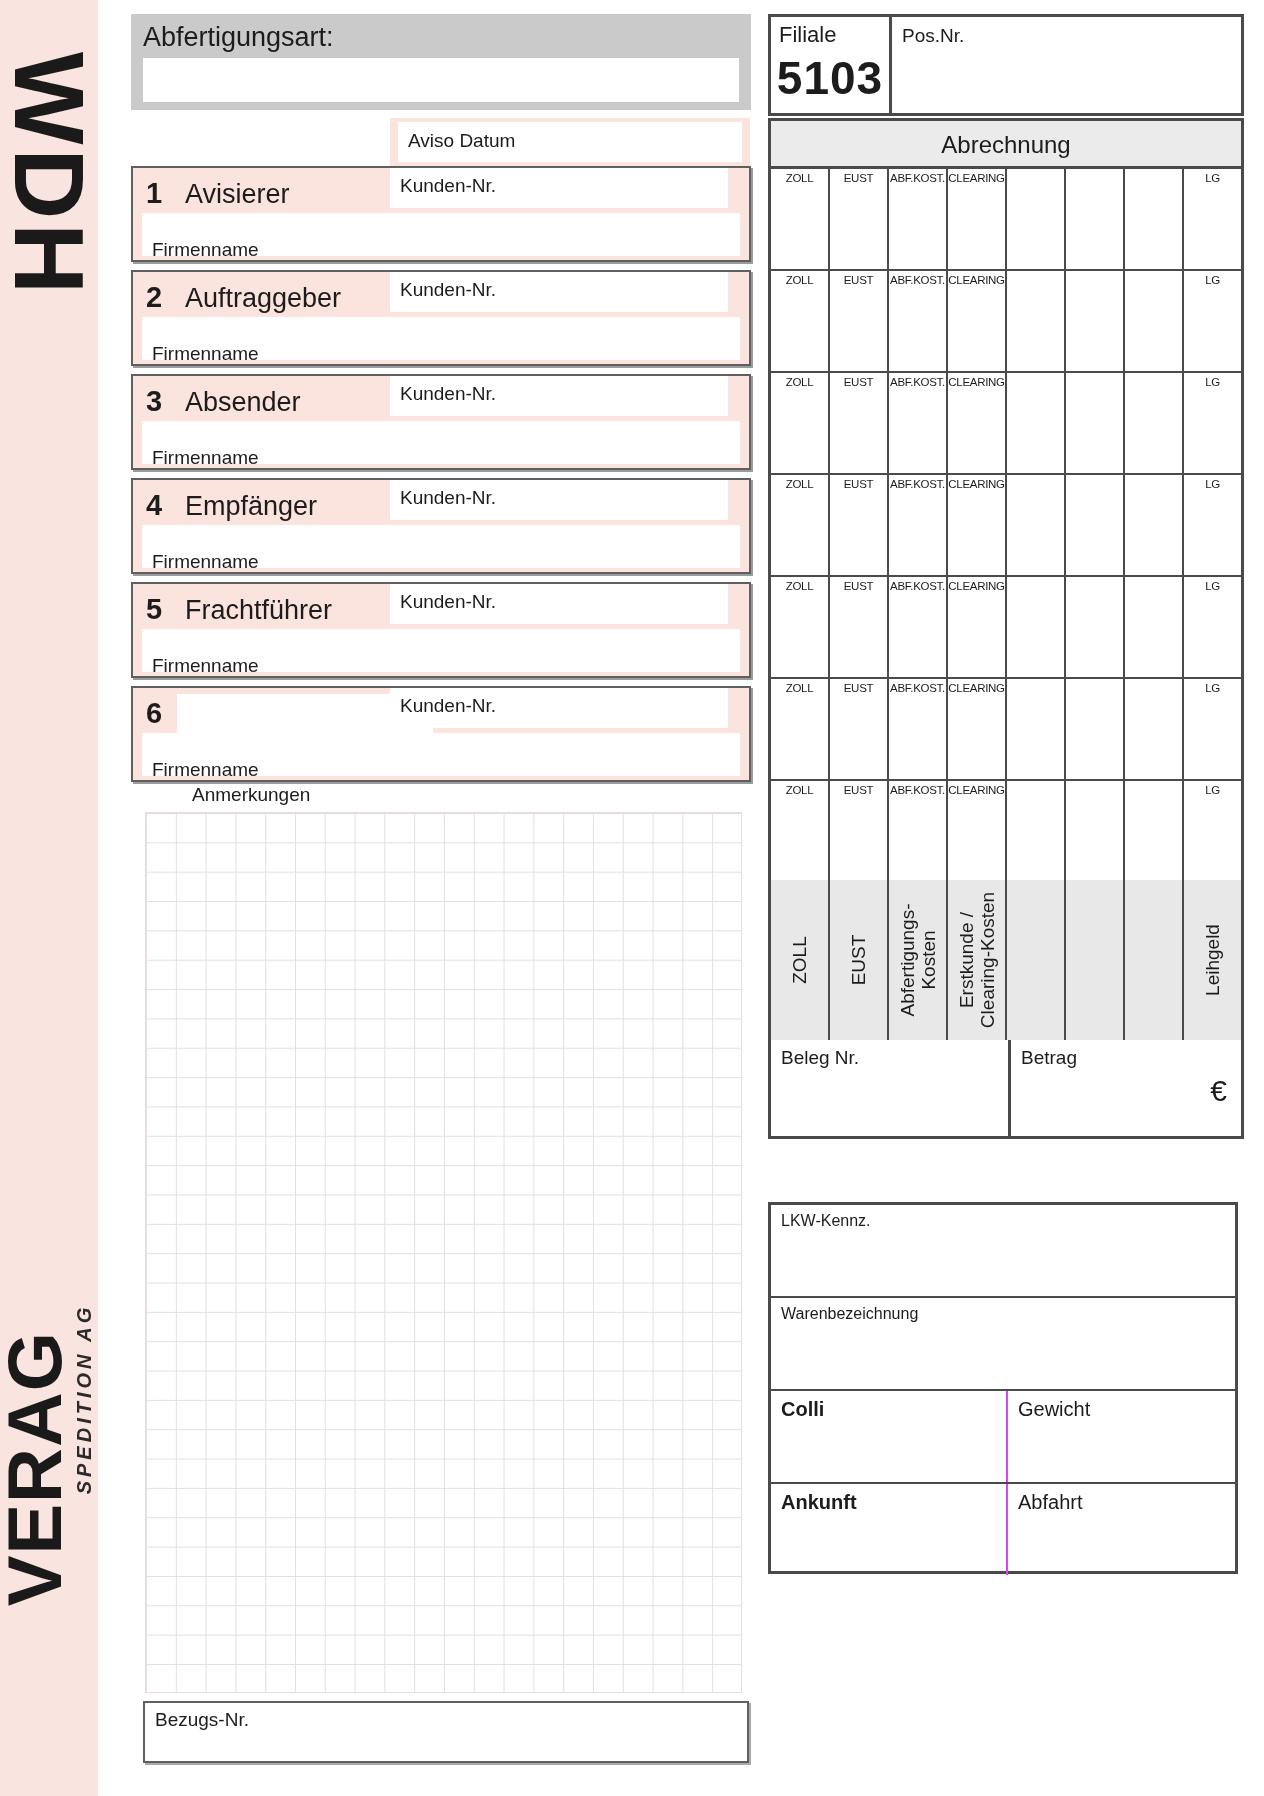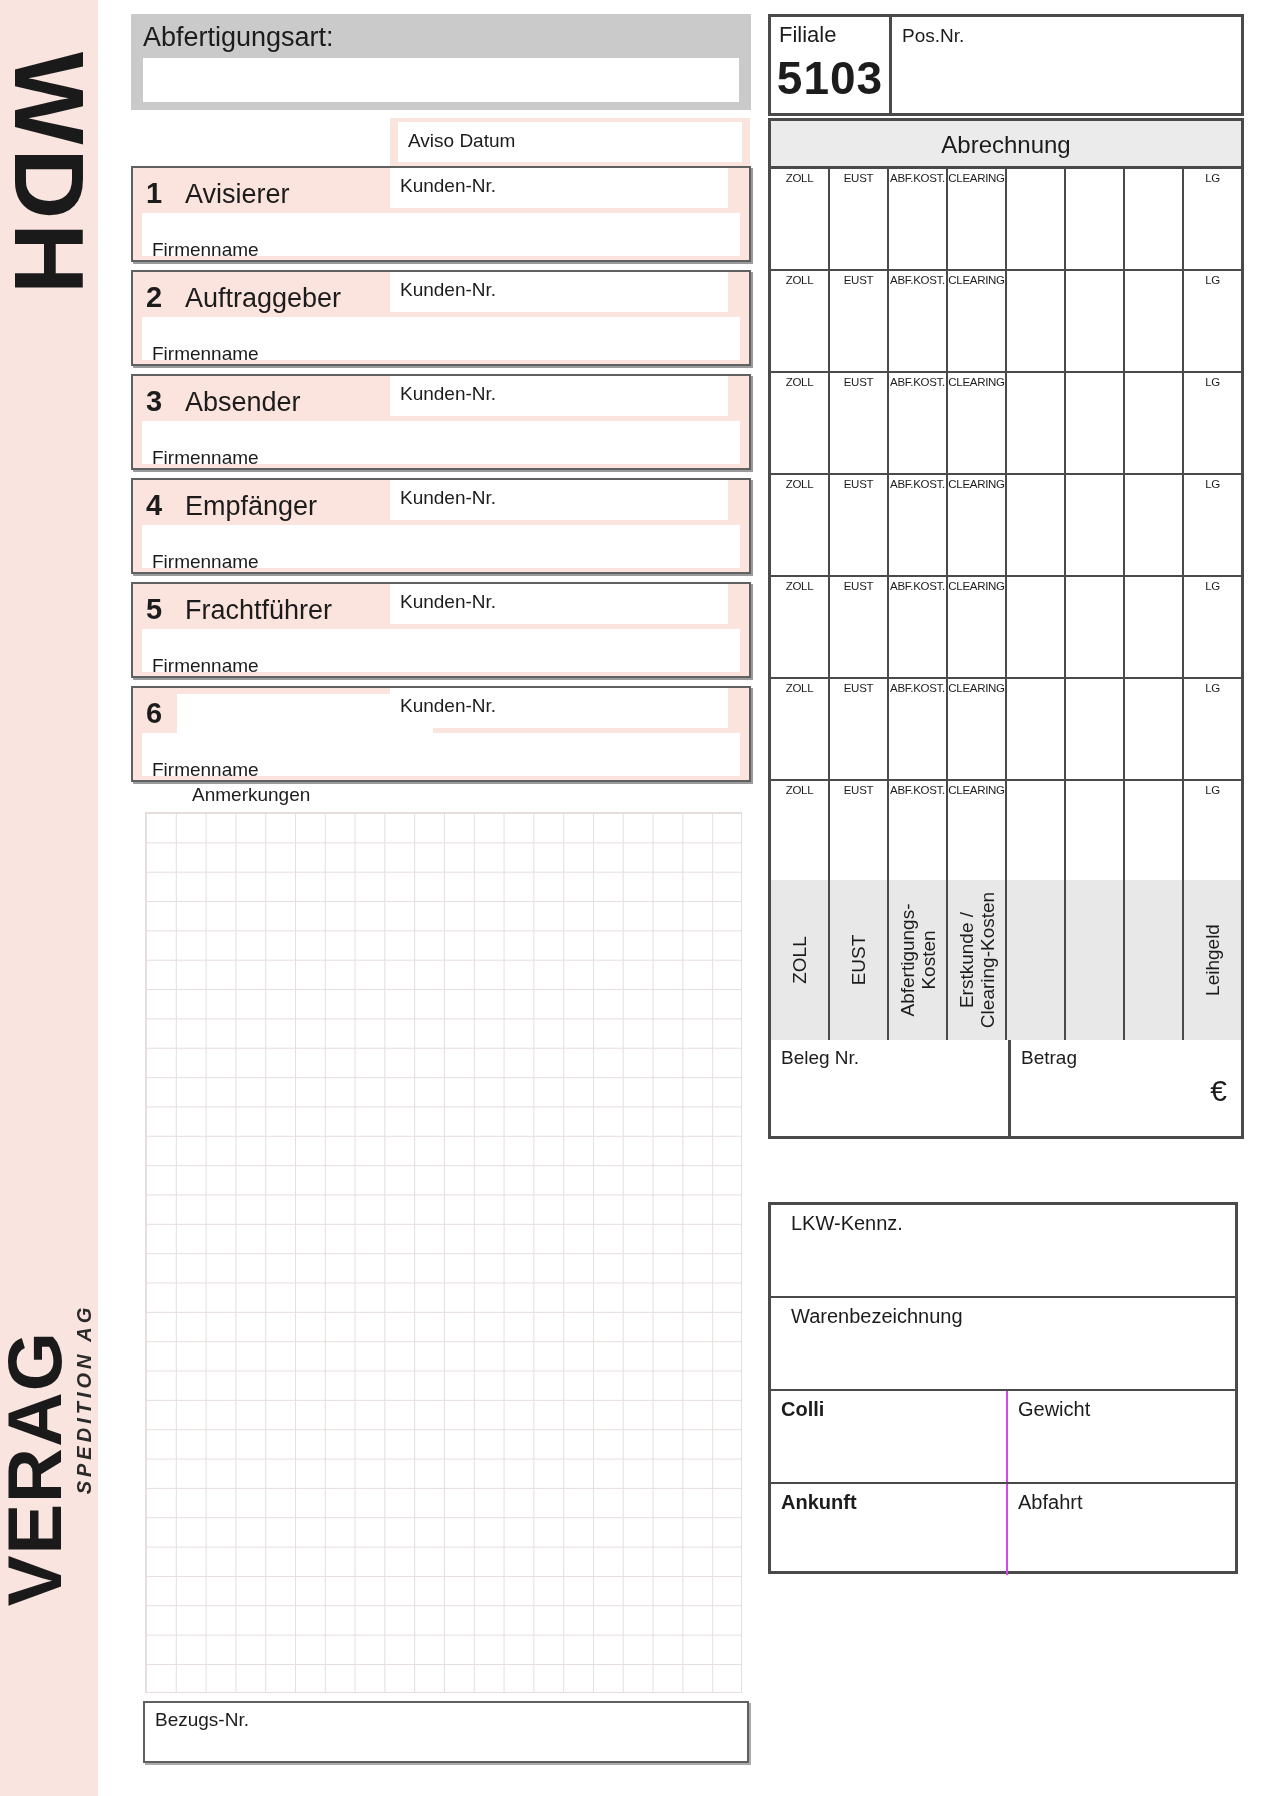--- a/index.html
+++ b/index.html
@@ -74,21 +74,21 @@
   .anm-label{left:147px;top:784px;font-size:19px;margin-left:45px;}
   .anm-grid{left:145px;top:812px;width:597px;height:881px;
             background-image:linear-gradient(to right,#e5dedc 1px,transparent 1px),
                              linear-gradient(to bottom,#e5dedc 1px,transparent 1px);
             background-size:29.8px 29.35px;border:1px solid #e5dedc;box-sizing:border-box;}
 
   
   .lkw-box{left:768px;top:1202px;width:470px;height:372px;border:3px solid #4a4a4b;background:#fff;box-sizing:border-box;}
   .lkw-row{position:relative;height:91px;border-top:2px solid #4a4a4b;}
   .lkw-row:first-child{border-top:none;}
-  .lkw-row .lbl{position:absolute;left:20px;top:7px;font-size:20px;}
+  .lkw-row .lbl{position:absolute;left:10px;top:7px;font-size:16px;}
   .lkw-split{display:flex;}
   .lkw-split > div{position:relative;flex:1;}
   .lkw-split > div:first-child{border-right:2px solid #d946ef;width:235px;flex:none;font-weight:bold;}
   .lkw-split .lbl{position:absolute;left:10px;top:7px;font-size:20px;}
 
   
   .datum-box{left:768px;top:1608px;width:470px;height:158px;border:3px solid #4a4a4b;background:#fff;
              box-shadow:2px 2px 0 #aaa;box-sizing:border-box;}
   .datum-row{position:relative;height:71px;}
   .datum-row + .datum-row{height:81px;border-top:2px solid #4a4a4b;}

